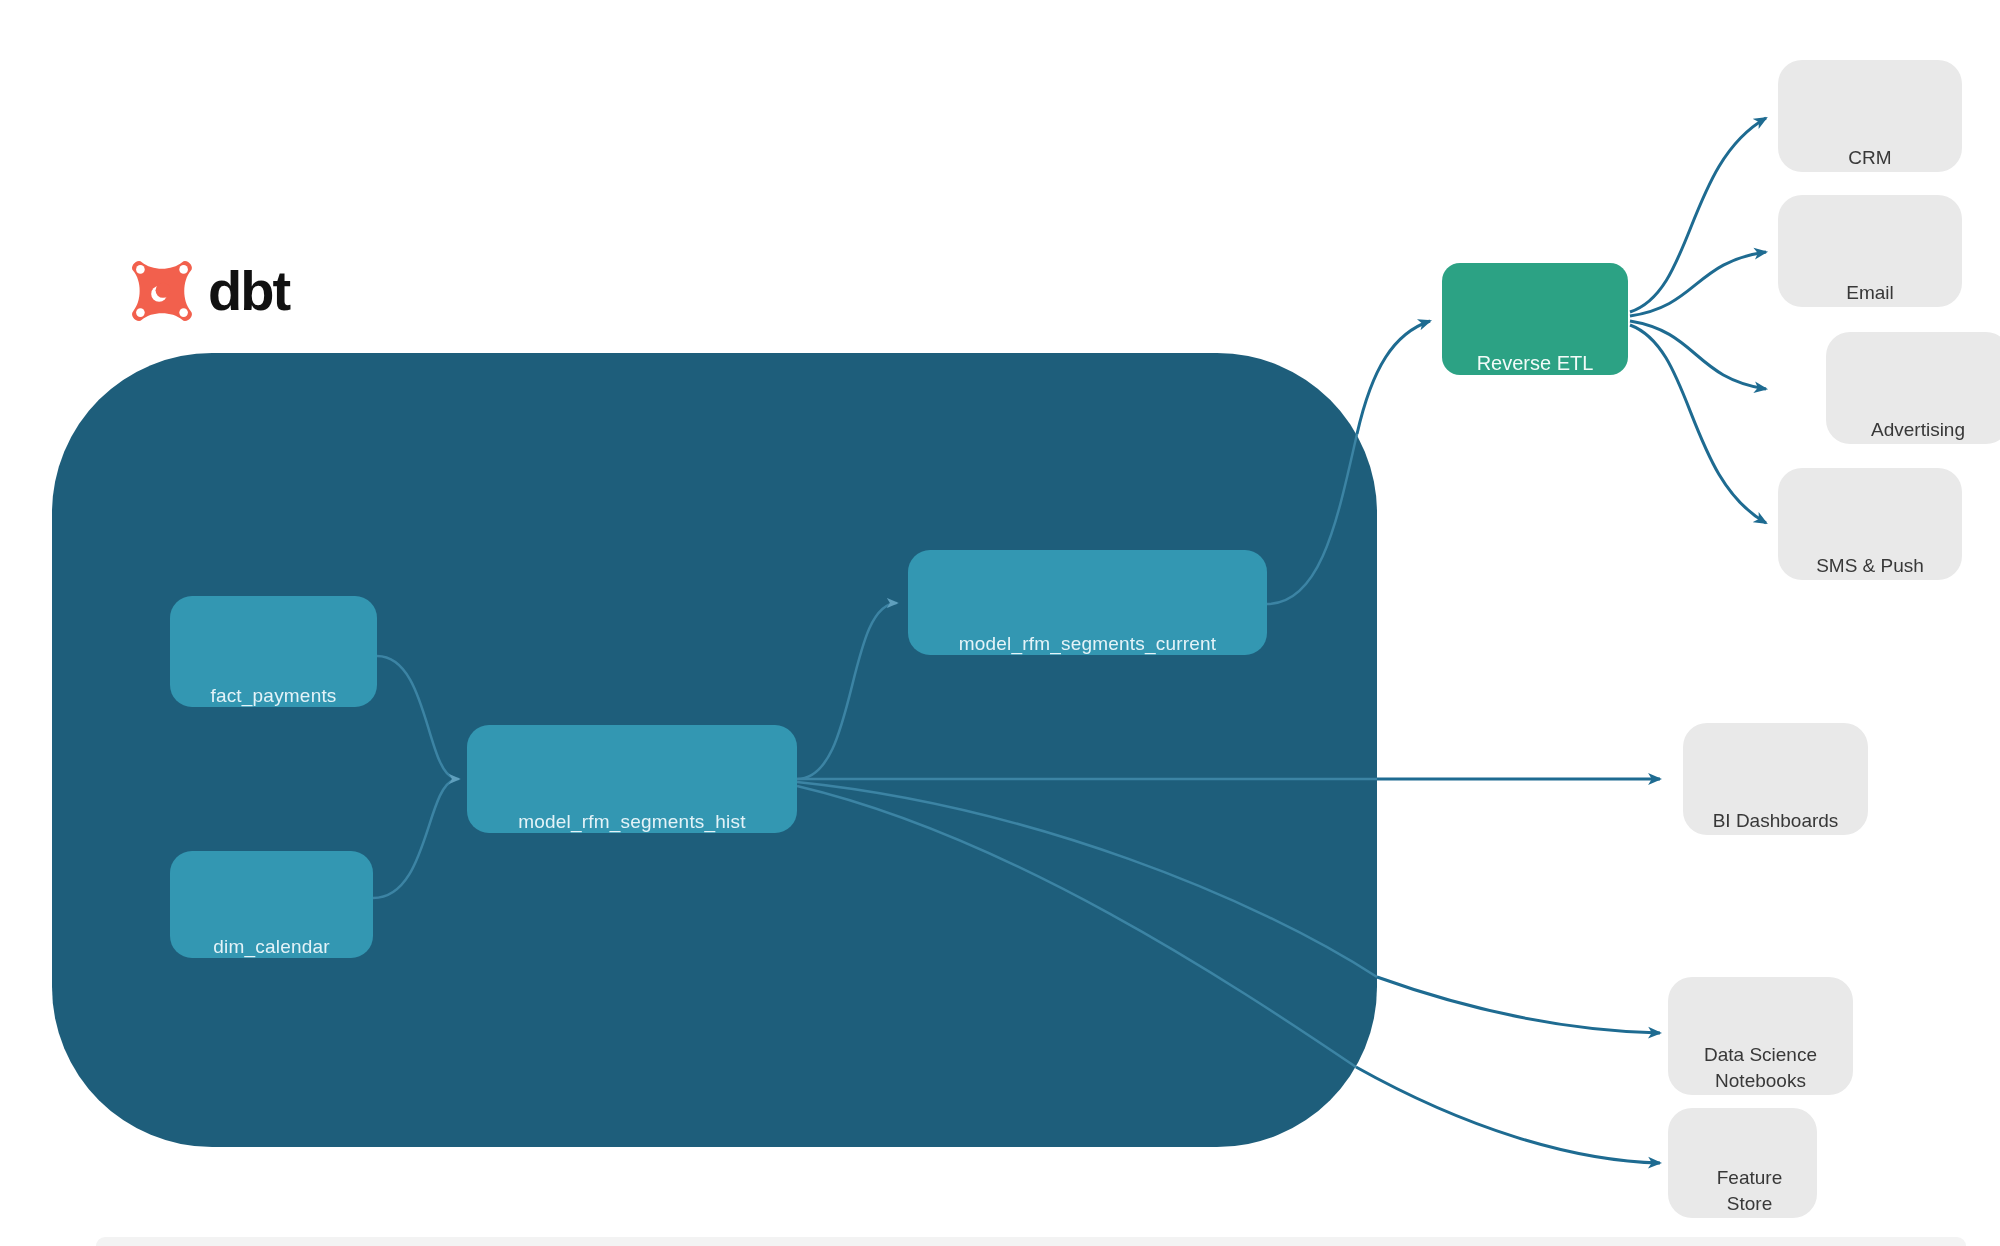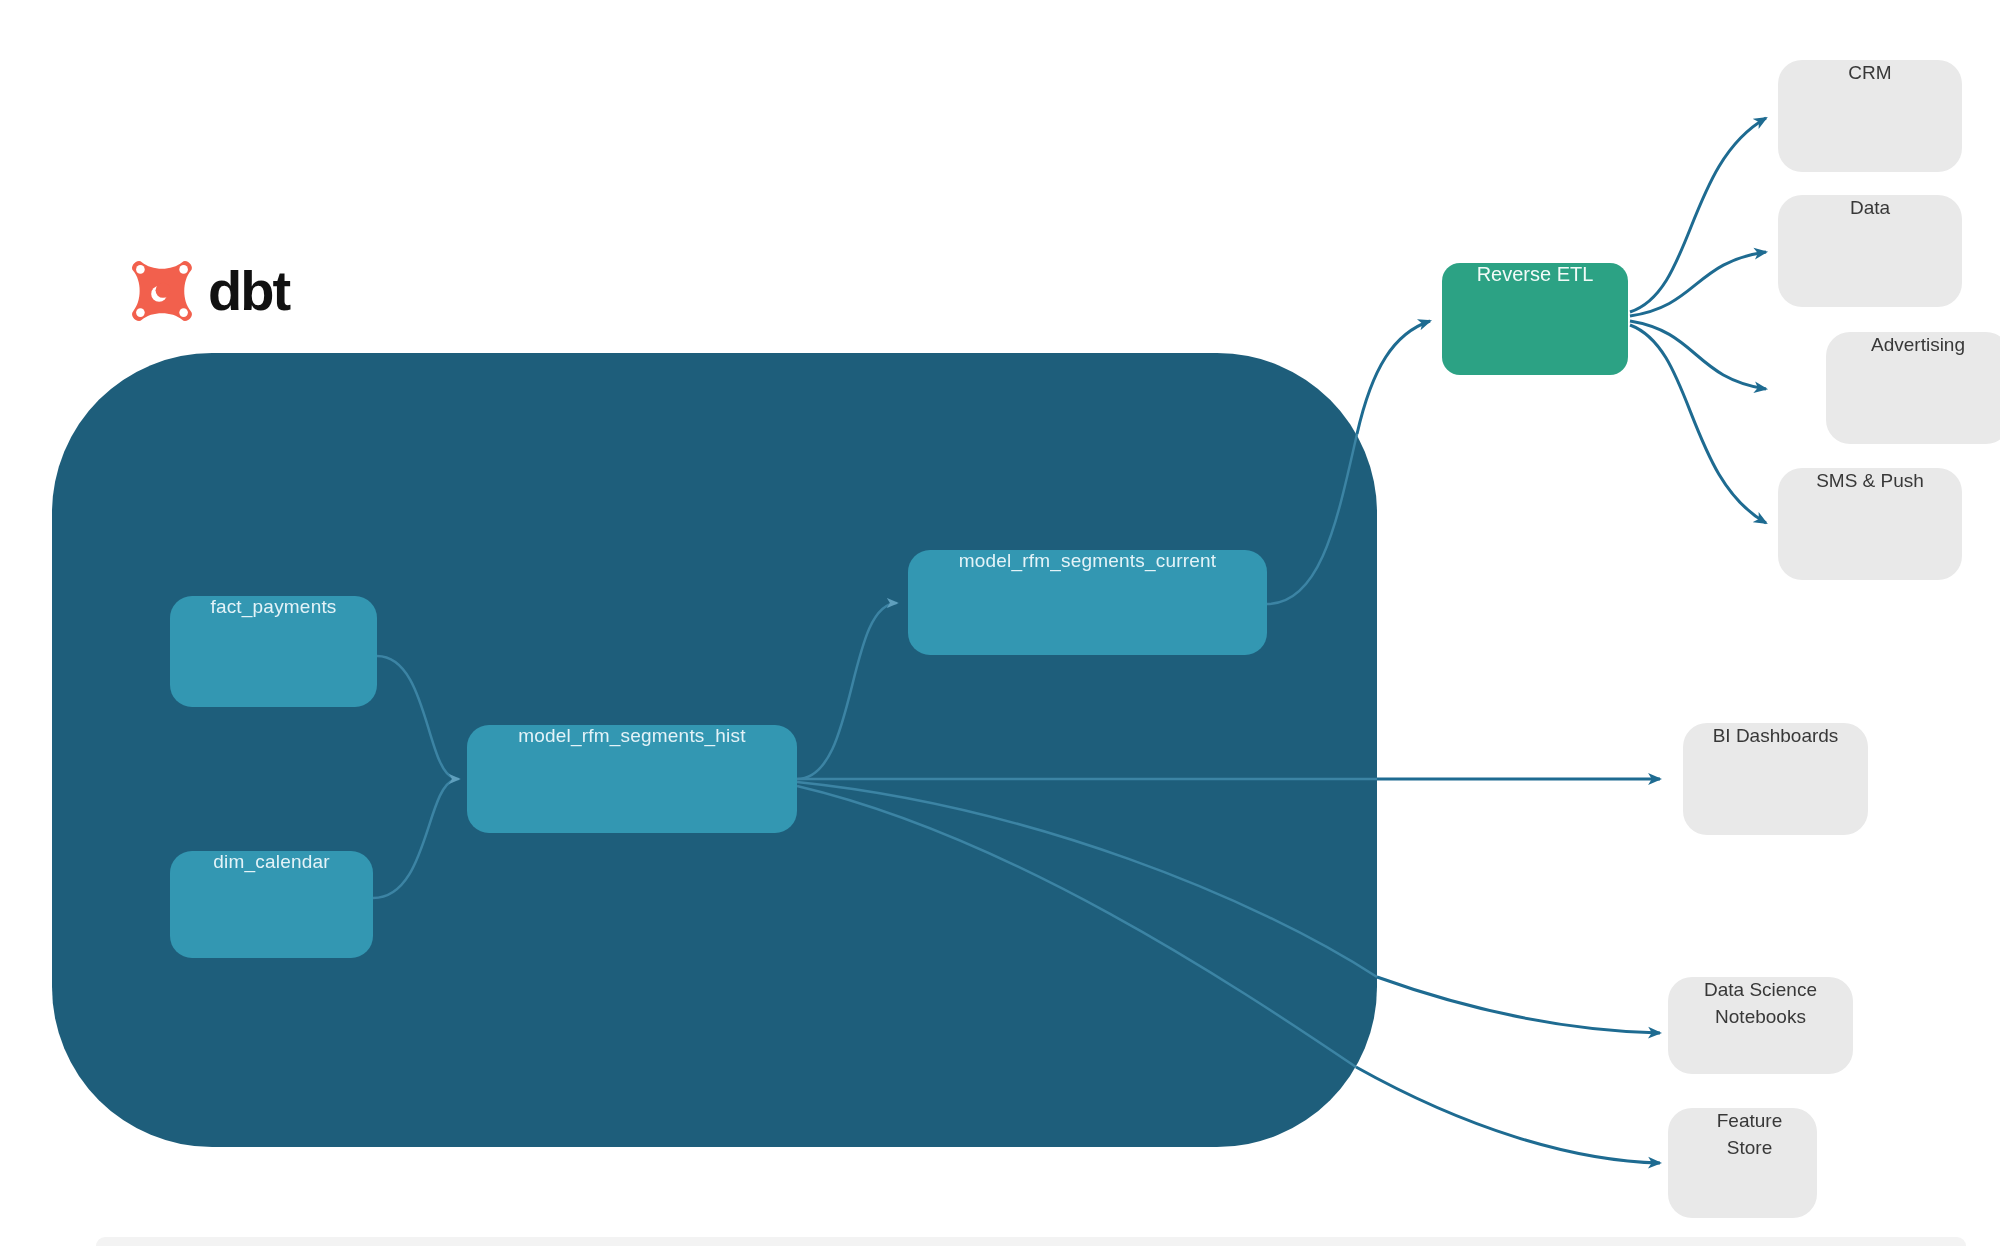--- a/index.html
+++ b/index.html
@@ -24,21 +24,21 @@
     background:#1e5e7b;border-radius:160px;
   }
 
   
   svg.edges{position:absolute;left:0;top:0;width:2000px;height:1246px;pointer-events:none;}
   .edge-in{stroke:#3c84a4;stroke-width:2.5;fill:none;}
   .edge-out{stroke:#1e6b91;stroke-width:3;fill:none;}
 
   
   .node{
-    position:absolute;display:flex;align-items:flex-start;justify-content:center;
+    position:absolute;display:flex;align-items:flex-end;justify-content:center;
     text-align:center;border-radius:22px;
   }
   .node.model{
     background:#3397b2;color:#e4f3f8;font-size:19px;letter-spacing:.2px;
   }
   .node.green{
     background:#2ca284;color:#f2fbf8;font-size:20px;border-radius:18px;
   }
   .node.target{
     background:#e9e9e9;color:#383838;font-size:19px;border-radius:24px;
@@ -125,36 +125,36 @@
 
   <div class="node green" style="left:1442px;top:263px;width:186px;height:112px;">
     <span>Reverse ETL</span>
   </div>
 
   <div class="node target" style="left:1778px;top:60px;width:184px;height:112px;">
     <span>CRM</span>
   </div>
 
   <div class="node target" style="left:1778px;top:195px;width:184px;height:112px;">
-    <span>Data</span>
+    <span>Email</span>
   </div>
 
   <div class="node target" style="left:1778px;top:332px;width:184px;height:112px;margin-left:48px;">
     <span>Advertising</span>
   </div>
 
   <div class="node target" style="left:1778px;top:468px;width:184px;height:112px;">
     <span>SMS &amp; Push</span>
   </div>
 
   <div class="node target" style="left:1668px;top:723px;width:185px;height:112px;margin-left:15px;">
     <span>BI Dashboards</span>
   </div>
 
-  <div class="node target" style="left:1668px;top:977px;width:185px;height:97px;">
+  <div class="node target" style="left:1668px;top:977px;width:185px;height:118px;">
     <span>Data Science Notebooks</span>
   </div>
 
   <div class="node target" style="left:1668px;top:1108px;width:149px;height:110px;padding-left:40px;">
     <span>Feature Store</span>
   </div>
 
   <div class="bottom-strip"></div>
 
 </div>

